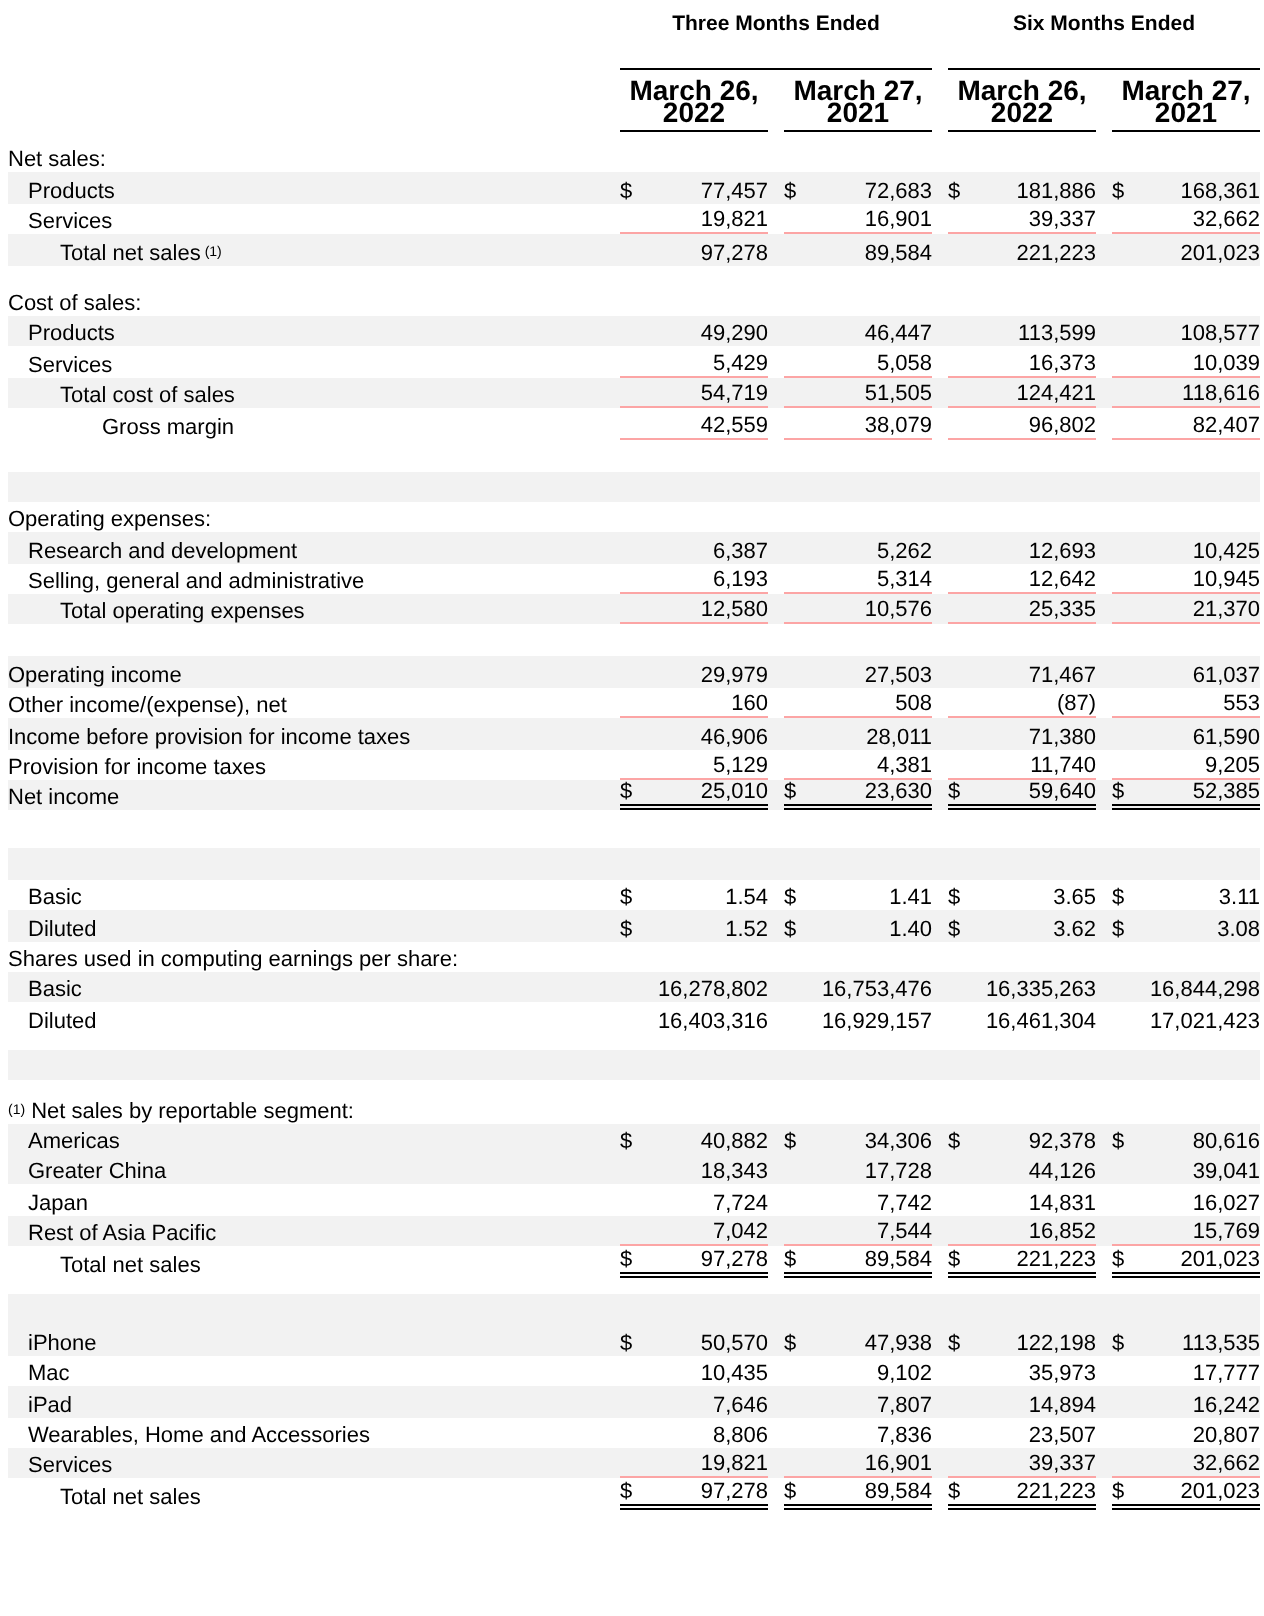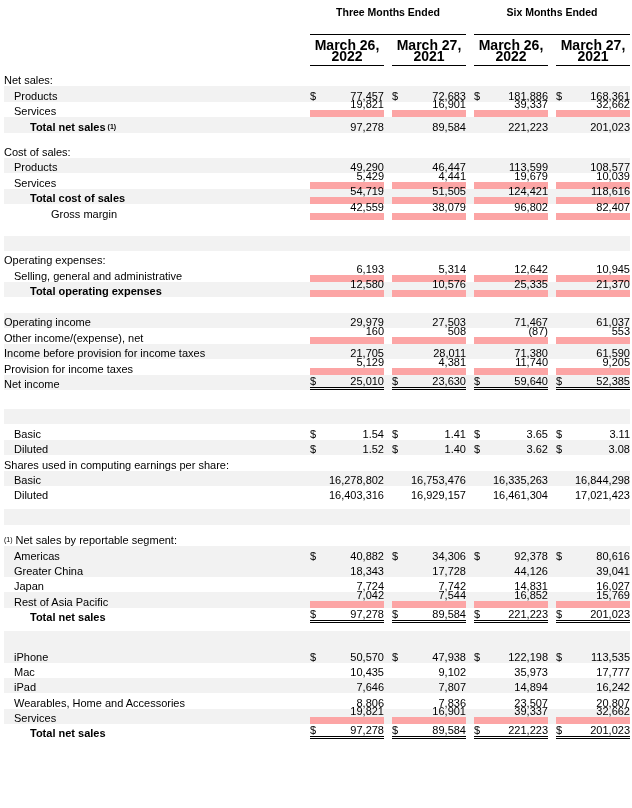--- a/index.html
+++ b/index.html
@@ -26,33 +26,33 @@
   }
   .hgap { height: 2px; }
   .bodygap { height: 5px; }
 
   
   .row { display: flex; align-items: flex-end; height: 15.4px; }
   .row.shaded { background: #f2f2f2; }
   .lbl { flex: 1 1 auto; display: flex; align-items: center; white-space: nowrap; overflow: hidden; }
   .ind0 { padding-left: 0; }
   .ind1 { padding-left: 10px; }
-  .ind2 { padding-left: 26px; font-weight: bold; }
+  .ind2 { padding-left: 26px; }
   .ind3 { padding-left: 47px; }
   sup { font-size: 7px; vertical-align: super; line-height: 0; }
   .lbl sup.after { margin-left: 2px; }
   .lbl sup.before { margin-right: 3px; }
 
   .grp {
     width: 74px; margin-left: 8px; flex: 0 0 auto;
     display: flex; align-items: center; justify-content: space-between;
   }
   .grp .cur { text-align: left; }
   .grp .val { text-align: right; flex: 1 1 auto; }
-  .rule-under { border-bottom: 7px solid #fca5a5; }
+  .rule-under { border-bottom: 1px solid #fca5a5; }
   .rule-double { border-bottom: 3px double #000; }
 </style>
 </head>
 <body>
 
 <div class="sheet">
 
   <div class="hrow">
     <div class="hlabel"></div>
     <div class="hspan">Three Months Ended</div>
@@ -170,25 +170,25 @@
         </div>
       </div>
       <div class="row">
         <div class="lbl ind1">Services</div>
         <div class="grp rule-under">
           <span class="cur"></span>
           <span class="val">5,429</span>
         </div>
         <div class="grp rule-under">
           <span class="cur"></span>
-          <span class="val">4,441</span>
-        </div>
-        <div class="grp rule-under">
-          <span class="cur"></span>
-          <span class="val">19,679</span>
+          <span class="val">5,058</span>
+        </div>
+        <div class="grp rule-under">
+          <span class="cur"></span>
+          <span class="val">16,373</span>
         </div>
         <div class="grp rule-under">
           <span class="cur"></span>
           <span class="val">10,039</span>
         </div>
       </div>
       <div class="row shaded">
         <div class="lbl ind2">Total cost of sales</div>
         <div class="grp rule-under">
           <span class="cur"></span>
@@ -240,20 +240,39 @@
         <div class="grp"></div>
         <div class="grp"></div>
       </div>
       <div class="row">
         <div class="lbl ind0">Operating expenses:</div>
         <div class="grp"></div>
         <div class="grp"></div>
         <div class="grp"></div>
         <div class="grp"></div>
       </div>
+      <div class="row shaded">
+        <div class="lbl ind1">Research and development</div>
+        <div class="grp">
+          <span class="cur"></span>
+          <span class="val">6,387</span>
+        </div>
+        <div class="grp">
+          <span class="cur"></span>
+          <span class="val">5,262</span>
+        </div>
+        <div class="grp">
+          <span class="cur"></span>
+          <span class="val">12,693</span>
+        </div>
+        <div class="grp">
+          <span class="cur"></span>
+          <span class="val">10,425</span>
+        </div>
+      </div>
       <div class="row">
         <div class="lbl ind1">Selling, general and administrative</div>
         <div class="grp rule-under">
           <span class="cur"></span>
           <span class="val">6,193</span>
         </div>
         <div class="grp rule-under">
           <span class="cur"></span>
           <span class="val">5,314</span>
         </div>
@@ -327,21 +346,21 @@
         </div>
         <div class="grp rule-under">
           <span class="cur"></span>
           <span class="val">553</span>
         </div>
       </div>
       <div class="row shaded">
         <div class="lbl ind0">Income before provision for income taxes</div>
         <div class="grp">
           <span class="cur"></span>
-          <span class="val">21,705</span>
+          <span class="val">46,906</span>
         </div>
         <div class="grp">
           <span class="cur"></span>
           <span class="val">28,011</span>
         </div>
         <div class="grp">
           <span class="cur"></span>
           <span class="val">71,380</span>
         </div>
         <div class="grp">

